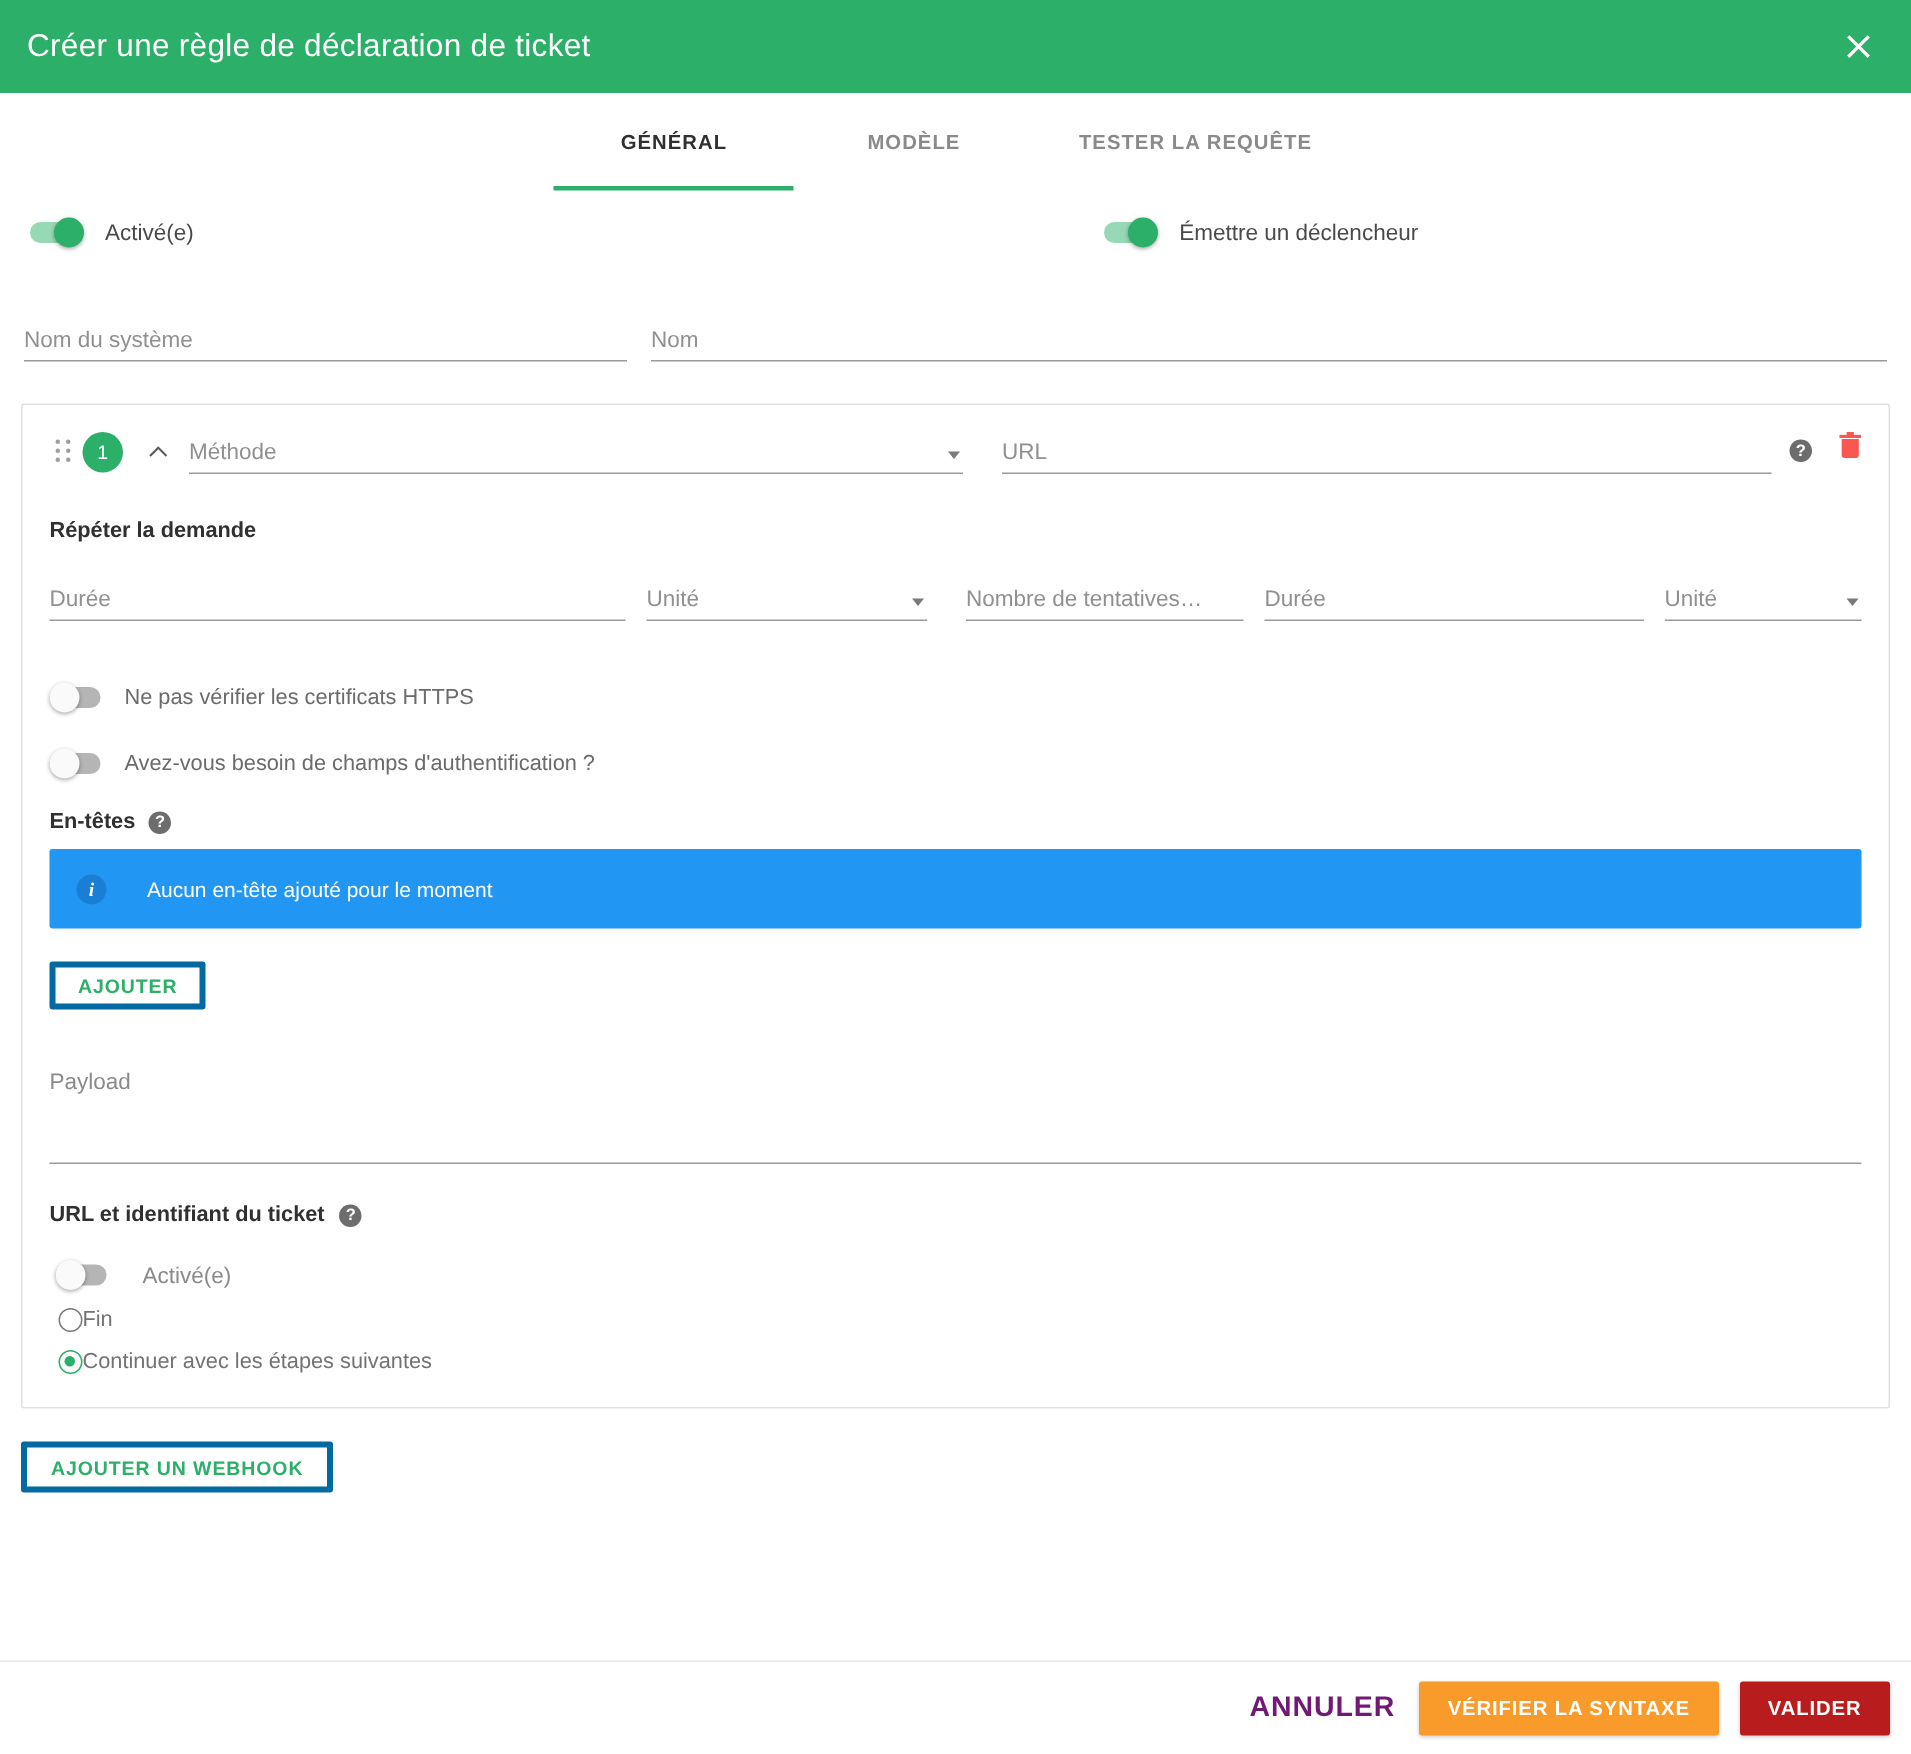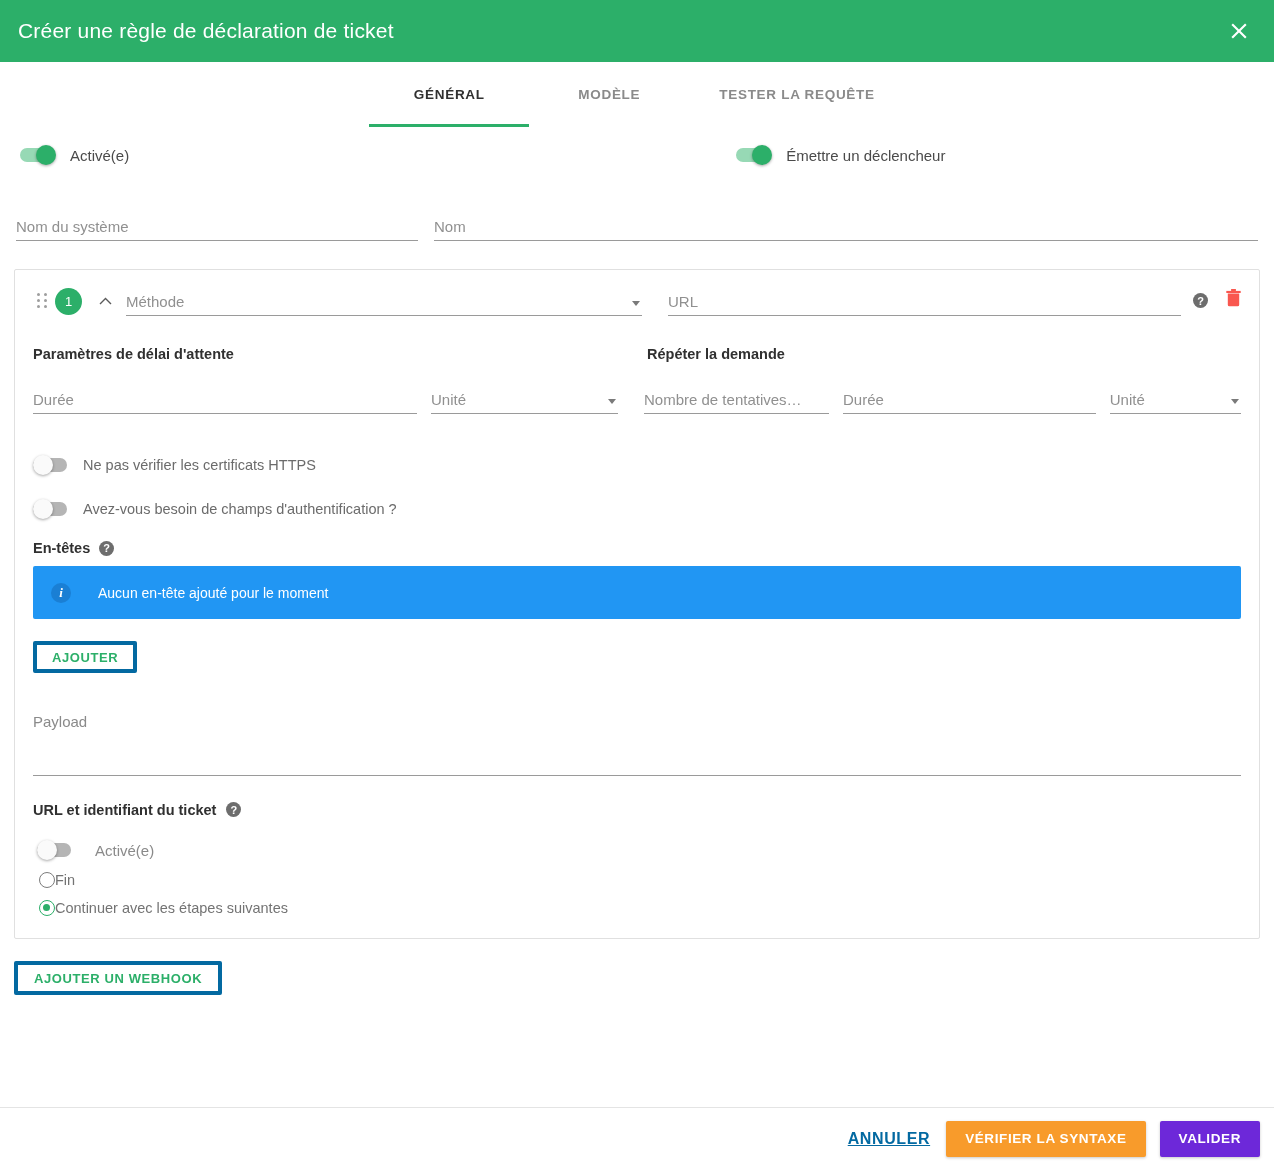--- a/index.html
+++ b/index.html
@@ -312,21 +312,21 @@
 
   .payload-block { margin-top: 40px; }
   .payload-label { font-size: 15px; color: #8a8a8a; }
   .payload-area {
     height: 46px;
     border-bottom: 1px solid #9a9a9a;
   }
 
   .ticket-url-title {
     display: flex;
-    align-items: flex-start;
+    align-items: center;
     gap: 10px;
     margin-top: 26px;
     font-size: 14.5px;
     font-weight: bold;
     color: #303030;
   }
   .ticket-toggle {
     display: flex;
     align-items: center;
     margin-top: 22px;
@@ -380,45 +380,44 @@
     display: flex;
     align-items: center;
     justify-content: flex-end;
     padding-right: 14px;
     gap: 0;
     background: #fff;
   }
   .btn-text {
     background: none;
     border: none;
-    color: #0369a1;
-    font-size: 16px;
+    color: #701a75;
+    font-size: 19px;
     font-weight: bold;
     letter-spacing: .6px;
     padding: 0 16px;
     height: 36px;
     cursor: pointer;
     font-family: "Liberation Sans", sans-serif;
-    text-decoration: underline;
   }
   .btn-filled {
     border: none;
     height: 36px;
     padding: 0 19px;
     color: #fff;
     font-size: 13.5px;
     font-weight: bold;
     letter-spacing: .6px;
     border-radius: 2px;
     cursor: pointer;
     box-shadow: 0 1px 3px rgba(0,0,0,.22);
     font-family: "Liberation Sans", sans-serif;
   }
   .btn-orange { background: #f89b2b; margin-left: 0; }
-  .btn-green  { background: #6d28d9; margin-left: 14px; }
+  .btn-green  { background: #b91c1c; margin-left: 14px; }
 </style>
 </head>
 <body>
 
 <div class="dialog-header">
   <div class="dialog-title">Créer une règle de déclaration de ticket</div>
   <div class="close-btn">
     <svg width="26" height="26" viewBox="0 0 24 24">
       <path d="M19 6.4L17.6 5 12 10.6 6.4 5 5 6.4 10.6 12 5 17.6 6.4 19 12 13.4 17.6 19 19 17.6 13.4 12z" fill="#ffffff"></path>
     </svg>
@@ -495,21 +494,20 @@
             <path d="M1.8 4.6h11.4v11.1a1.6 1.6 0 0 1-1.6 1.6H3.4a1.6 1.6 0 0 1-1.6-1.6z" fill="#f9574f"></path>
             <rect x="0.3" y="1.9" width="14.4" height="2.1" fill="#f9574f"></rect>
             <rect x="5.1" y="0" width="4.8" height="2.1" fill="#f9574f"></rect>
           </svg>
         </span>
       </div>
     </div>
 
     
     <div class="section-titles">
-      <div class="sec-title left">Paramètres de délai d'attente</div>
       <div class="sec-title">Répéter la demande</div>
     </div>
 
     
     <div class="fields-row">
       <div class="field f-duree">
         <span class="ph">Durée</span>
       </div>
       <div class="field f-unite">
         <span class="ph">Unité</span>

